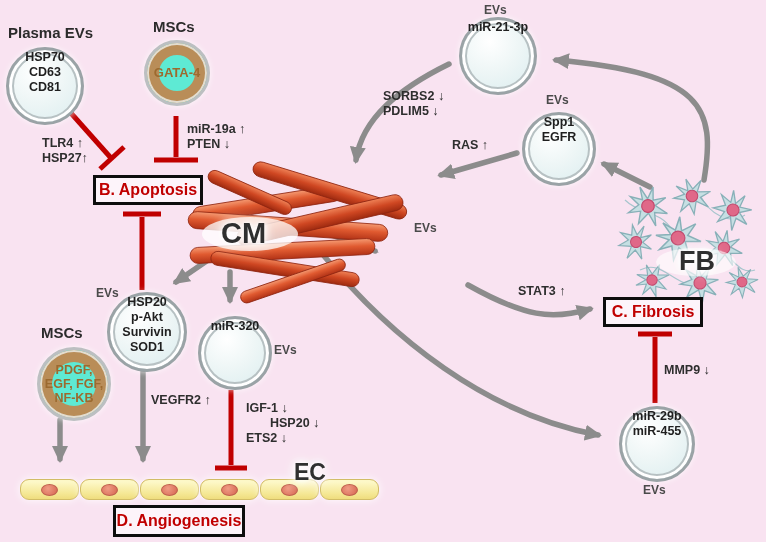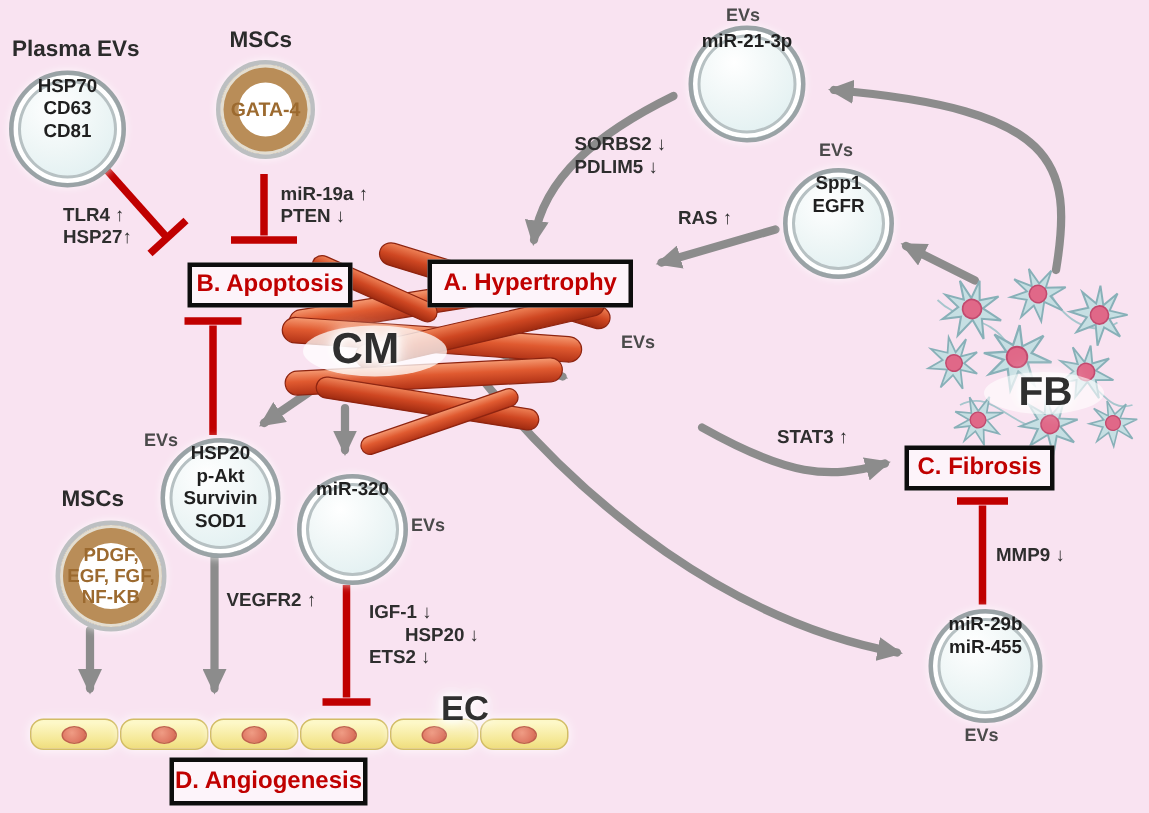--- a/index.html
+++ b/index.html
@@ -14,21 +14,21 @@
     background:radial-gradient(circle at 38% 30%, #ffffff 0%, #eef6f6 45%, #d9ecee 100%);
     display:flex;flex-direction:column;align-items:center;justify-content:flex-start;
     z-index:3;text-align:center;
   }
   .ev-circle .cl{font-weight:bold;font-size:12.5px;line-height:15px;color:#1f1f1f;display:block;}
   
   .msc-circle{
     position:absolute;border-radius:50%;
     border:3px solid #bcbfc1;
     box-shadow:inset 0 0 0 2px #e3ddd0, inset 0 0 0 12px #b98d58, 0 0 6px rgba(255,255,255,.8);
-    background:#ffffff;
+    background:#5eead4;
     display:flex;flex-direction:column;align-items:center;justify-content:center;
     z-index:3;text-align:center;
   }
   .msc-circle .cl{font-weight:bold;font-size:12.5px;line-height:14px;color:#9c6a2f;display:block;}
   
   .obox{
     position:absolute;background:#fdf4fa;border:3px solid #0d0d0d;
     display:flex;align-items:center;justify-content:center;
     font-weight:bold;font-size:16px;color:#c00000;z-index:4;white-space:nowrap;
   }
@@ -133,24 +133,21 @@
       <use href="#fbc" transform="translate(636,242) rotate(65) scale(1.0)"></use>
       <use href="#fbc" transform="translate(678,238) rotate(-45) scale(1.25)"></use>
       <use href="#fbc" transform="translate(724,248) rotate(10) scale(1.05)"></use>
       <use href="#fbc" transform="translate(652,280) rotate(-70) scale(0.95)"></use>
       <use href="#fbc" transform="translate(700,283) rotate(30) scale(1.1)"></use>
       <use href="#fbc" transform="translate(742,282) rotate(-15) scale(0.9)"></use>
       <ellipse cx="696" cy="262" rx="40" ry="14" fill="#ffffff" opacity="0.6"></ellipse>
     </g>
   </svg>
 
-  <div class="obox" style="left:285px;top:173px;width:131px;height:26px;">
-      <span>A. Hypertrophy</span>
-    </div>
-  <div class="obox" style="left:93px;top:175px;width:104px;height:24px;margin-left:32px;">
+  <div class="obox" style="left:93px;top:175px;width:104px;height:24px;">
       <span>B. Apoptosis</span>
     </div>
   <div class="obox" style="left:603px;top:297px;width:94px;height:24px;">
       <span>C. Fibrosis</span>
     </div>
   <div class="obox" style="left:113px;top:505px;width:126px;height:26px;">
       <span>D. Angiogenesis</span>
     </div>
 
   <div class="node-title" style="left:8px;top:24px;">Plasma EVs</div>

